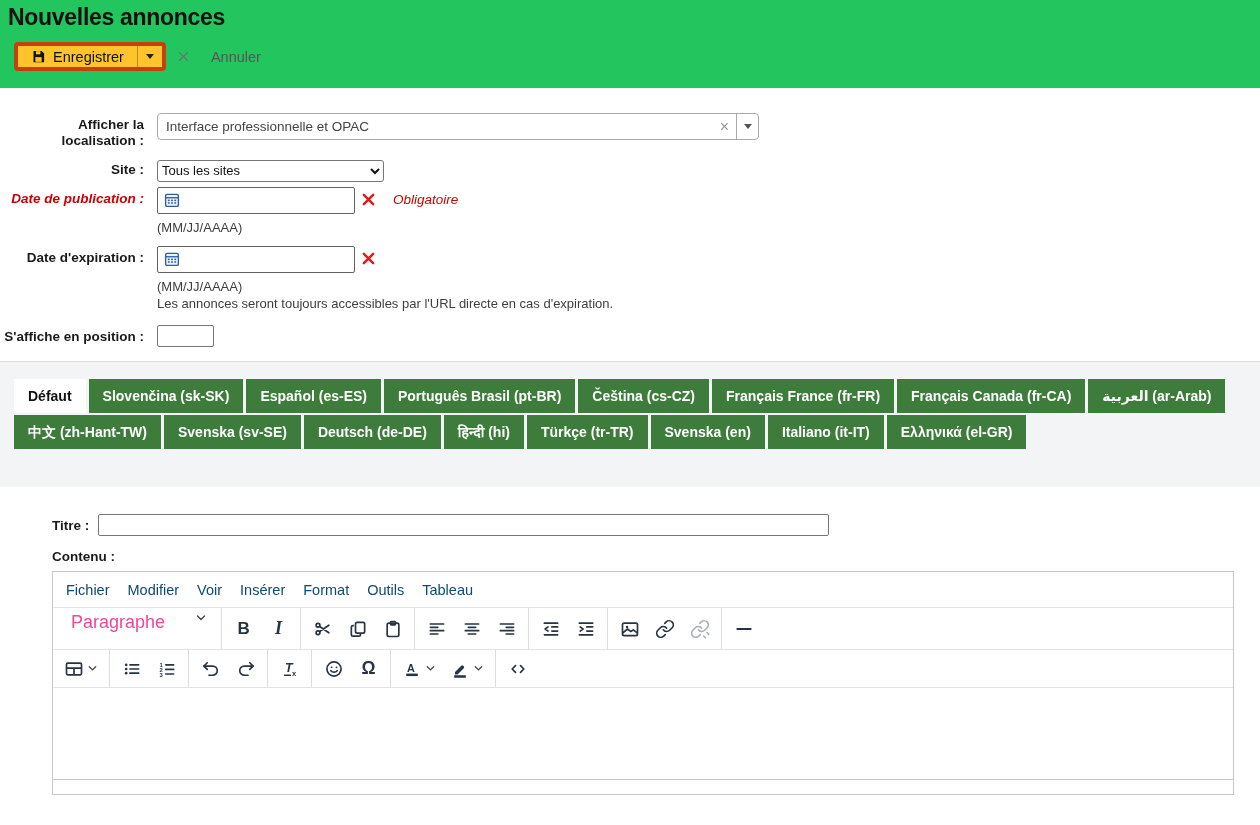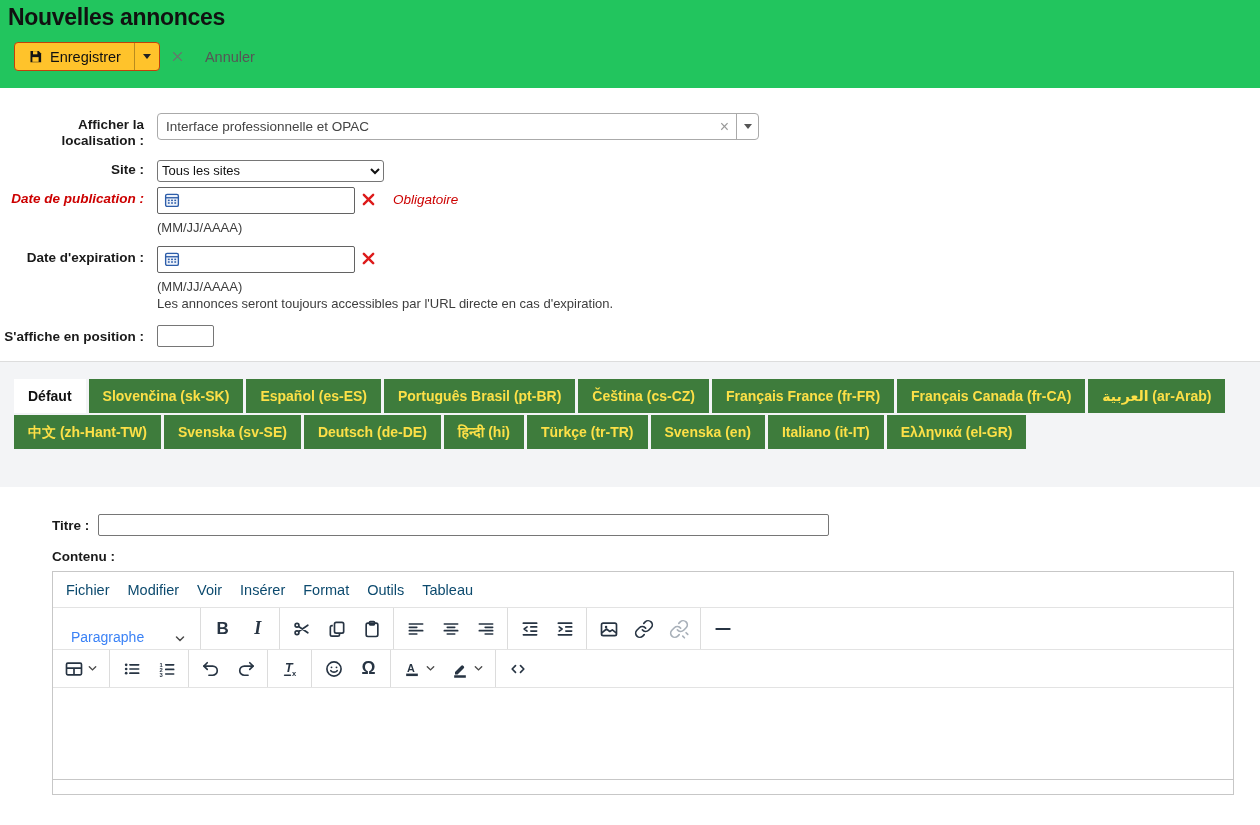--- a/index.html
+++ b/index.html
@@ -8,21 +8,21 @@
     width:1260px; height:825px; overflow:hidden;
     font-family:"Liberation Sans","DejaVu Sans",sans-serif;
     font-size:13.5px; color:#1a1a1a;
   }
   svg { display:block; }
 
   
   .header-band { height:88px; background:#22c55e; padding:2px 0 0 0; }
   .page-title { margin:0; padding:2px 8px 0 8px; font-size:23px; font-weight:700; color:#111; letter-spacing:-0.3px; }
   .action-bar { display:flex; align-items:center; gap:12px; margin:11px 0 0 14px; }
-  .btn-split { display:inline-flex; align-items:stretch; background:#ffc32b; border:1px solid #c2410c; border-radius:4px; height:29px; overflow:hidden; }
+  .btn-split { display:inline-flex; align-items:stretch; background:#ffc32b; border:4px solid #c2410c; border-radius:4px; height:29px; overflow:hidden; }
   .btn-main { display:flex; align-items:center; gap:7px; padding:0 13px; background:none; border:none; font:inherit; font-size:14.5px; color:#111; cursor:pointer; }
   .btn-caret { display:flex; align-items:center; justify-content:center; width:25px; background:none; border:none; border-left:1px solid rgba(0,0,0,.28); cursor:pointer; }
   .caret-down { width:0; height:0; border-left:4px solid transparent; border-right:4px solid transparent; border-top:5px solid #222; }
   .cancel-link { display:flex; align-items:center; gap:22px; color:#565656; font-size:14.5px; cursor:pointer; text-decoration:none;justify-content:space-between; }
 
   
   .form-area { height:273px; background:#fff; padding-top:25px; }
   .frow { display:flex; align-items:flex-start; }
   .flabel { flex:0 0 157px; width:157px; padding-right:13px; text-align:right; font-weight:700; line-height:1.18; padding-top:4px; }
   .flabel.inline { padding-top:2px; }
@@ -41,21 +41,21 @@
   .cal-icon { position:absolute; left:6px; top:4px; cursor:pointer; }
   .clear-x { display:inline-flex; margin-left:7px; padding-top:6px; cursor:pointer; }
   .required-flag { color:#c00; font-style:italic; margin-left:18px; padding-top:5px; font-size:13.5px; }
   .hint { margin-top:6px; color:#3d3d3d; font-size:13px; }
   .note { margin-top:2px; color:#3d3d3d; font-size:13px; }
   .pos-input { width:57px; height:22px; border:1px solid #767676; border-radius:2px; font:inherit; padding:0 5px; }
 
   
   .tabs-band { height:126px; background:#f3f4f6; border-top:1px solid #ddd; padding:17px 14px 0 14px; }
   .tabs { display:flex; flex-wrap:wrap; column-gap:3px; row-gap:2px; }
-  .tab { background:#3e7c3c; color:#fde047; font-weight:700; font-size:14px; line-height:18px; padding:8px 14px; cursor:pointer; white-space:nowrap; }
+  .tab { background:#3e7c3c; color:#ffffff; font-weight:700; font-size:14px; line-height:18px; padding:8px 14px; cursor:pointer; white-space:nowrap; }
   .tab.active { background:#fff; color:#111; }
 
   
   .content-area { padding:27px 26px 0 52px; }
   .titre-row { display:flex; align-items:center; gap:9px; }
   .titre-label, .contenu-label { font-weight:700; }
   .titre-input { width:731px; height:22px; border:1px solid #767676; border-radius:2px; font:inherit; padding:0 6px; }
   .contenu-label { display:block; margin:13px 0 7px 0; }
 
   
@@ -65,21 +65,21 @@
   .tb-row { display:flex; align-items:stretch; border-top:1px solid #e3e3e3; }
   .tb-row.r1 { height:42px; } .tb-row.r2 { height:38px; }
   .tb-group { display:flex; align-items:center; padding:0 5px; gap:2px; }
   .tb-group + .tb-group { border-left:1px solid #dcdcdc; }
   .tb-btn { width:33px; height:33px; display:flex; align-items:center; justify-content:center; border:none; background:none; color:#273443; cursor:pointer; border-radius:3px; font:inherit; }
   .tb-btn.split { width:46px; gap:3px; }
   .tb-btn.disabled { color:#a8b0b9; }
   .glyphB { font-weight:800; font-size:17px; }
   .glyphI { font-style:italic; font-family:"Liberation Serif",serif; font-size:18px; font-weight:600; }
   .glyphOmega { font-size:17.5px; font-weight:600; }
-  .fmt-select { display:flex; align-items:flex-end; height:33px; padding:0 9px 0 13px; gap:30px; color:#3b82f6; font-size:14px; cursor:pointer; border-radius:3px; }
+  .fmt-select { display:flex; align-items:flex-start; height:33px; padding:0 9px 0 13px; gap:30px; color:#ec4899; font-size:18px; cursor:pointer; border-radius:3px; }
   .edit-surface { height:92px; border-top:1px solid #e3e3e3; background:#fff; cursor:text; }
   .statusbar { height:15px; border-top:1px solid #c7c7c7; background:#fff; }
 </style>
 </head>
 <body>
 
 <div class="header-band">
   <h1 class="page-title">Nouvelles annonces</h1>
   <div class="action-bar">
     <div class="btn-split">

